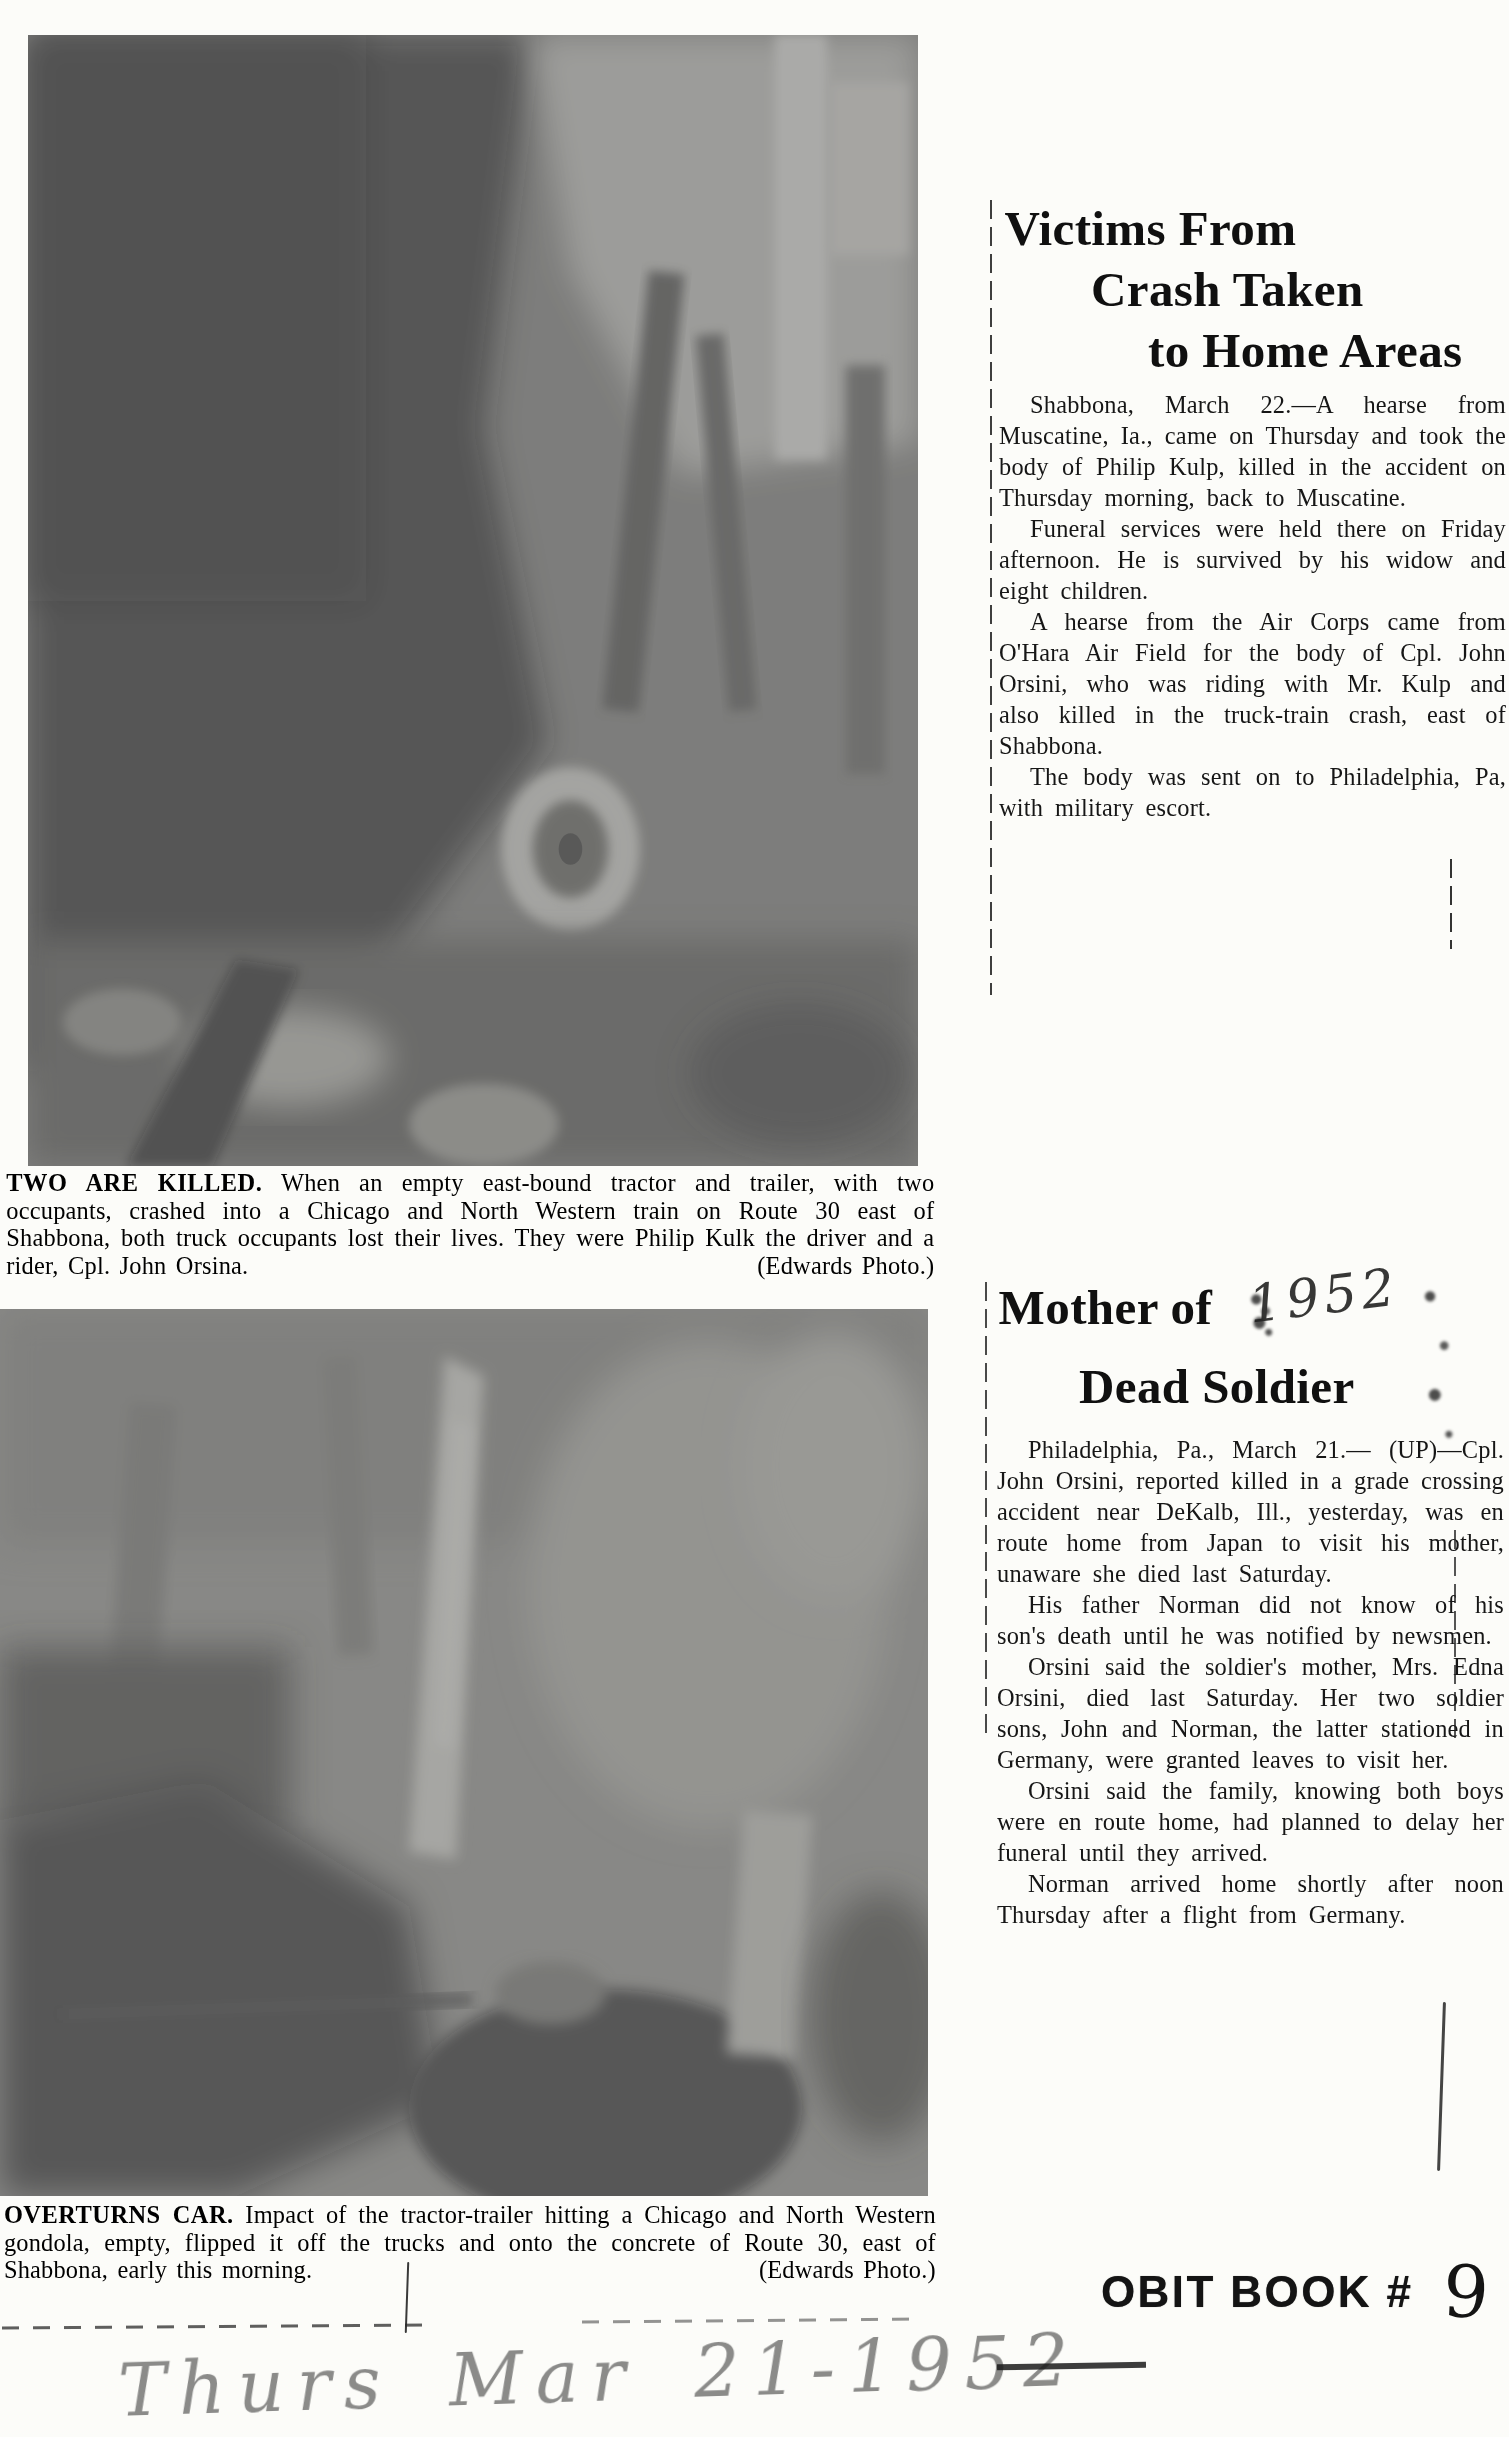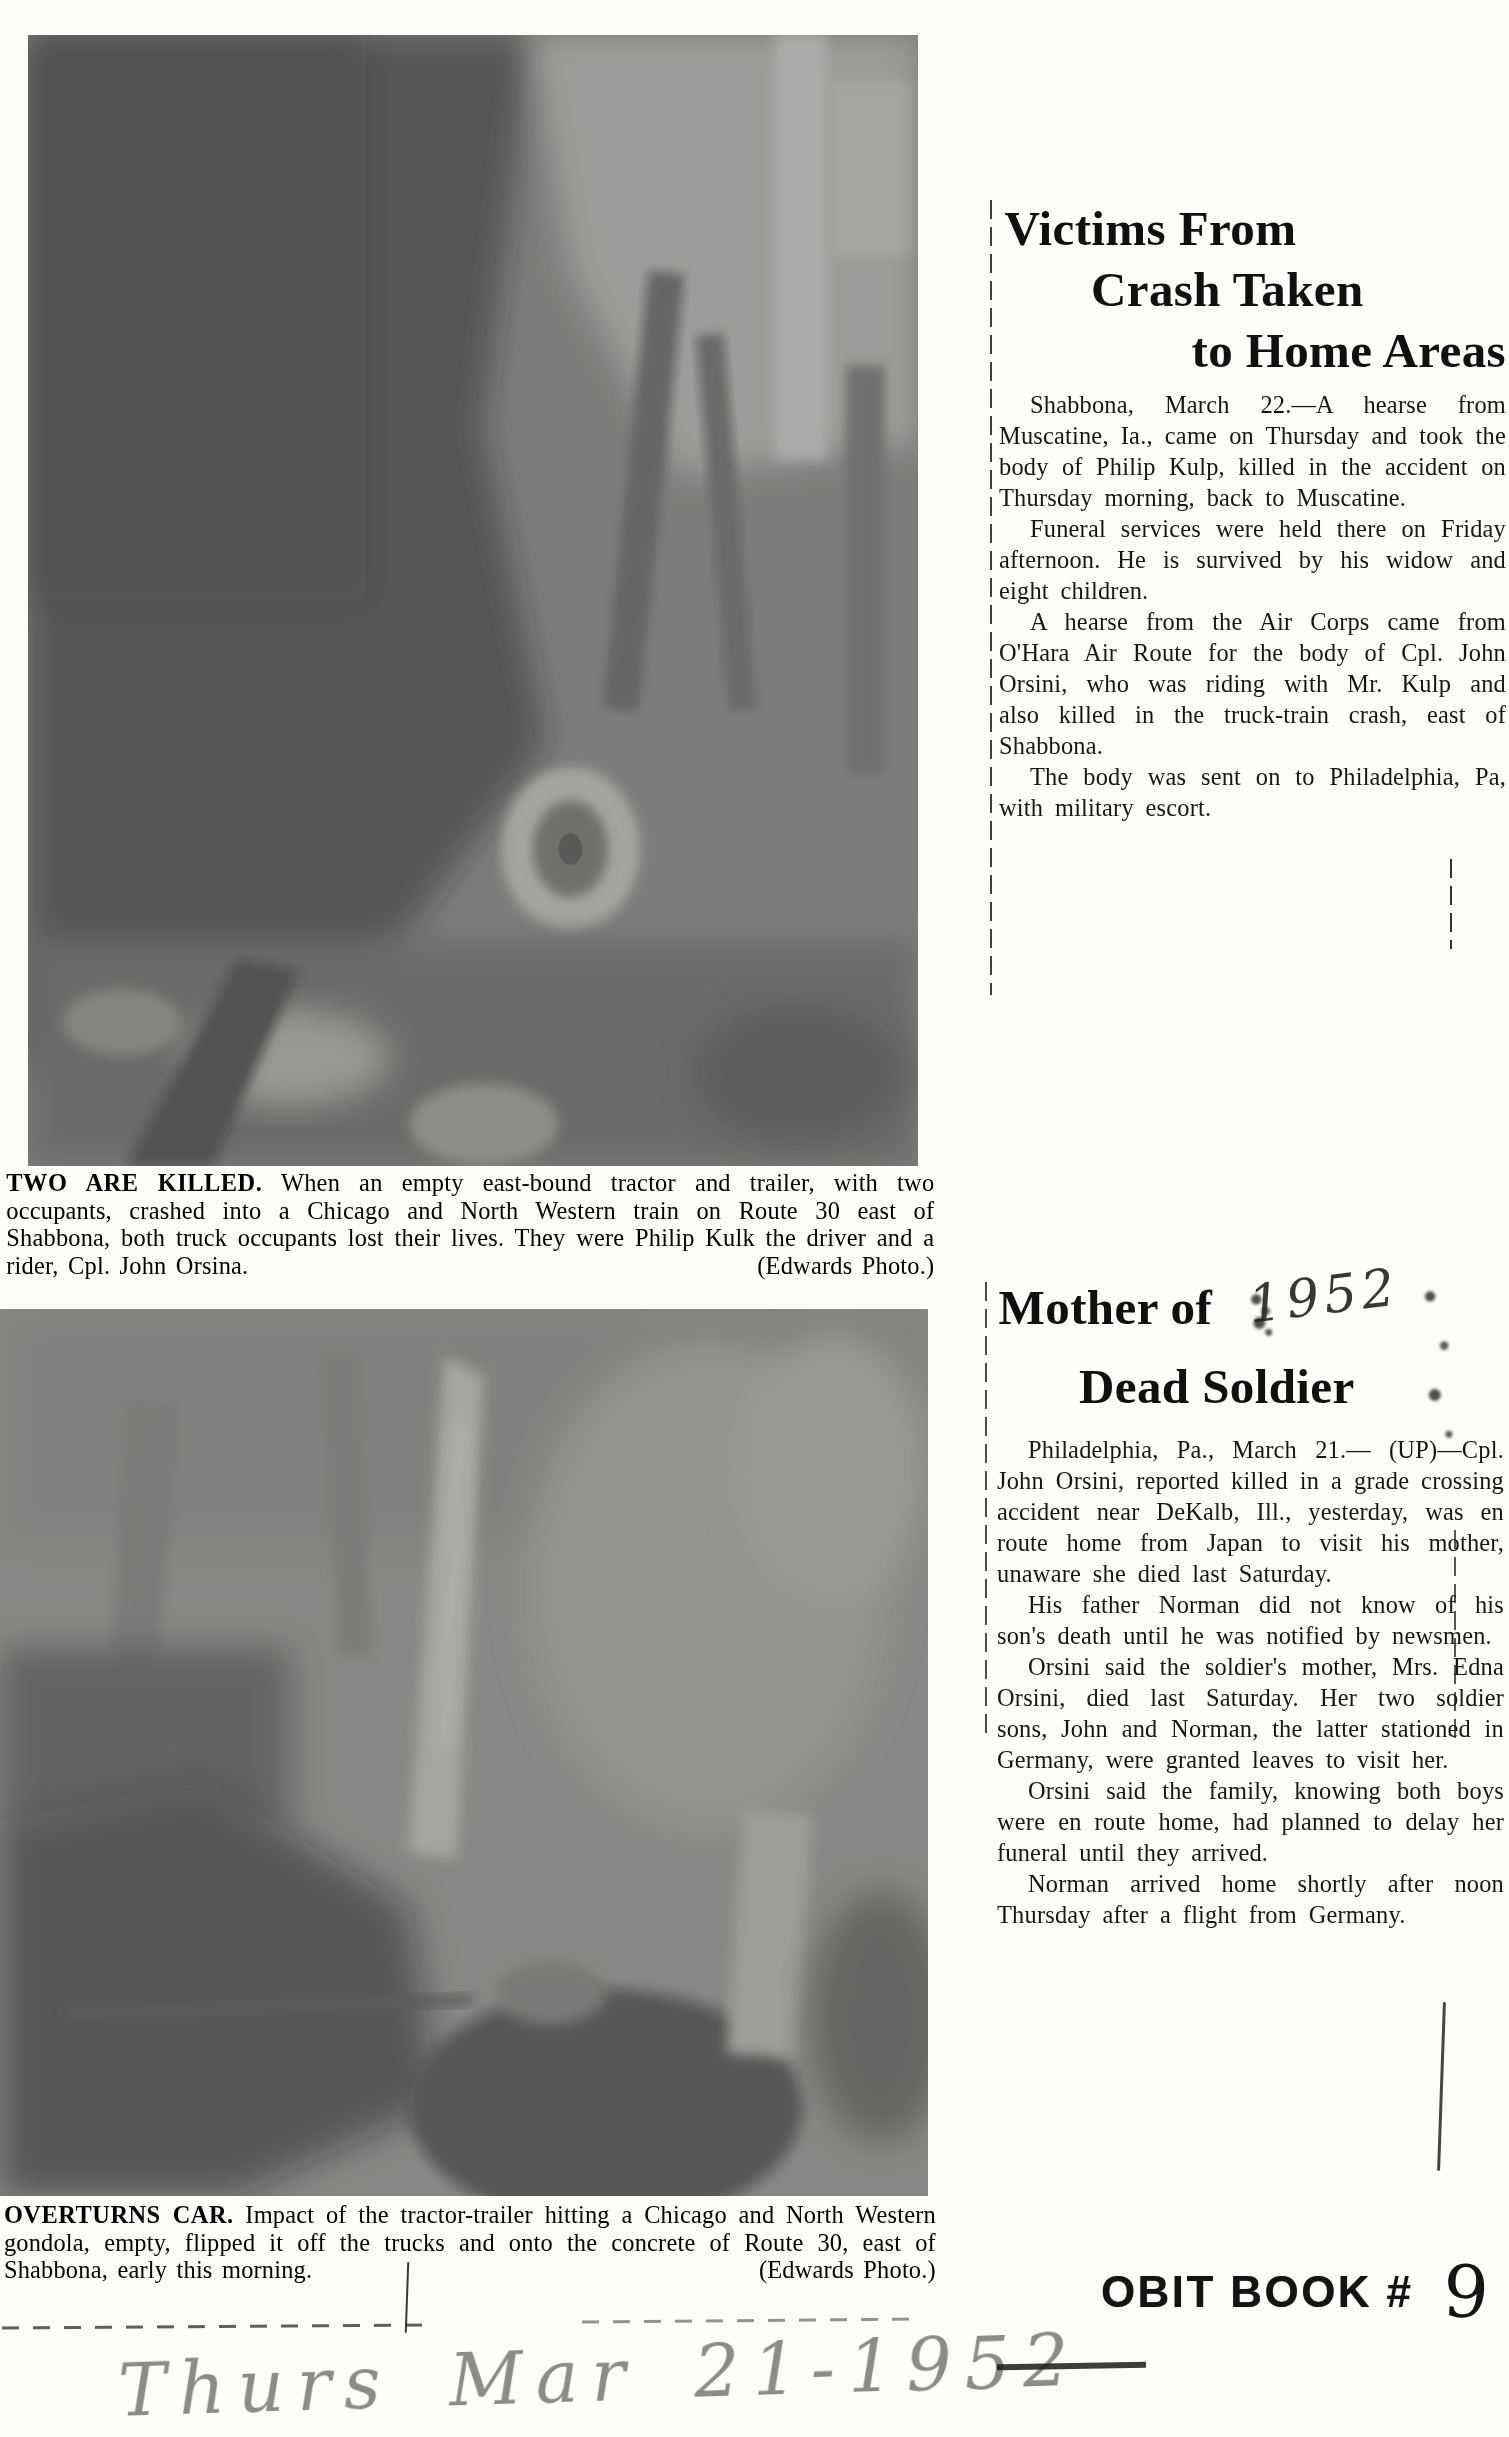--- a/index.html
+++ b/index.html
@@ -20,21 +20,21 @@
   .caption .lead{font-weight:bold;letter-spacing:0.5px;}
   .credit{text-align:right;margin-top:-27.5px;line-height:27.5px;}
 
   
   .article{position:absolute;width:507px;}
   .article1{left:999px;top:198px;}
   .article2{left:997px;top:1268px;}
   .hl{font-weight:bold;font-size:49px;line-height:61px;white-space:nowrap;
       letter-spacing:0.4px;color:#101010;}
   .article2 .hl{line-height:79px;}
-  .hl1-0{padding-left:5.5px;} .hl1-1{padding-left:92px;} .hl1-2{padding-left:149px;text-align:right;}
+  .hl1-0{padding-left:5.5px;} .hl1-1{padding-left:92px;} .hl1-2{padding-left:149px;}
   .hl2-0{padding-left:1.6px;display:flex;align-items:flex-start;}
   .hl2-1{padding-left:82px;} .hl2-2{padding-left:141px;}
   .body-text{margin-top:7.9px;}
   .body-text p{margin:0;font-size:24.4px;line-height:31px;text-align:justify;
                text-indent:31px;letter-spacing:0.2px;word-spacing:5.5px;}
   .hand-year{font-family:"DejaVu Serif",serif;font-style:italic;font-weight:400;
              font-size:52px;line-height:52px;color:#1c1c1c;opacity:.88;
              margin-left:36px;transform:rotate(-7deg) translateY(1.6px);letter-spacing:4.7px;}
 
   
@@ -187,21 +187,21 @@
     <div class="credit">(Edwards Photo.)</div>
   </div>
 
   <article class="article article1">
     <div class="hl hl1-0">Victims From</div>
     <div class="hl hl1-1">Crash Taken</div>
     <div class="hl hl1-2">to Home Areas</div>
     <div class="body-text">
       <p>Shabbona, March 22.—A hearse from Muscatine, Ia., came on Thursday and took the body of Philip Kulp, killed in the accident on Thursday morning, back to Muscatine.</p>
       <p>Funeral services were held there on Friday afternoon. He is survived by his widow and eight children.</p>
-      <p>A hearse from the Air Corps came from O'Hara Air Route for the body of Cpl. John Orsini, who was riding with Mr. Kulp and also killed in the truck-train crash, east of Shabbona.</p>
+      <p>A hearse from the Air Corps came from O'Hara Air Field for the body of Cpl. John Orsini, who was riding with Mr. Kulp and also killed in the truck-train crash, east of Shabbona.</p>
       <p>The body was sent on to Philadelphia, Pa, with military escort.</p>
     </div>
   </article>
 
   <article class="article article2">
     <div class="hl hl2-0">
       <span>Mother of</span>
       <span class="hand-year">1952</span>
     </div>
     <div class="hl hl2-1">Dead Soldier</div>

